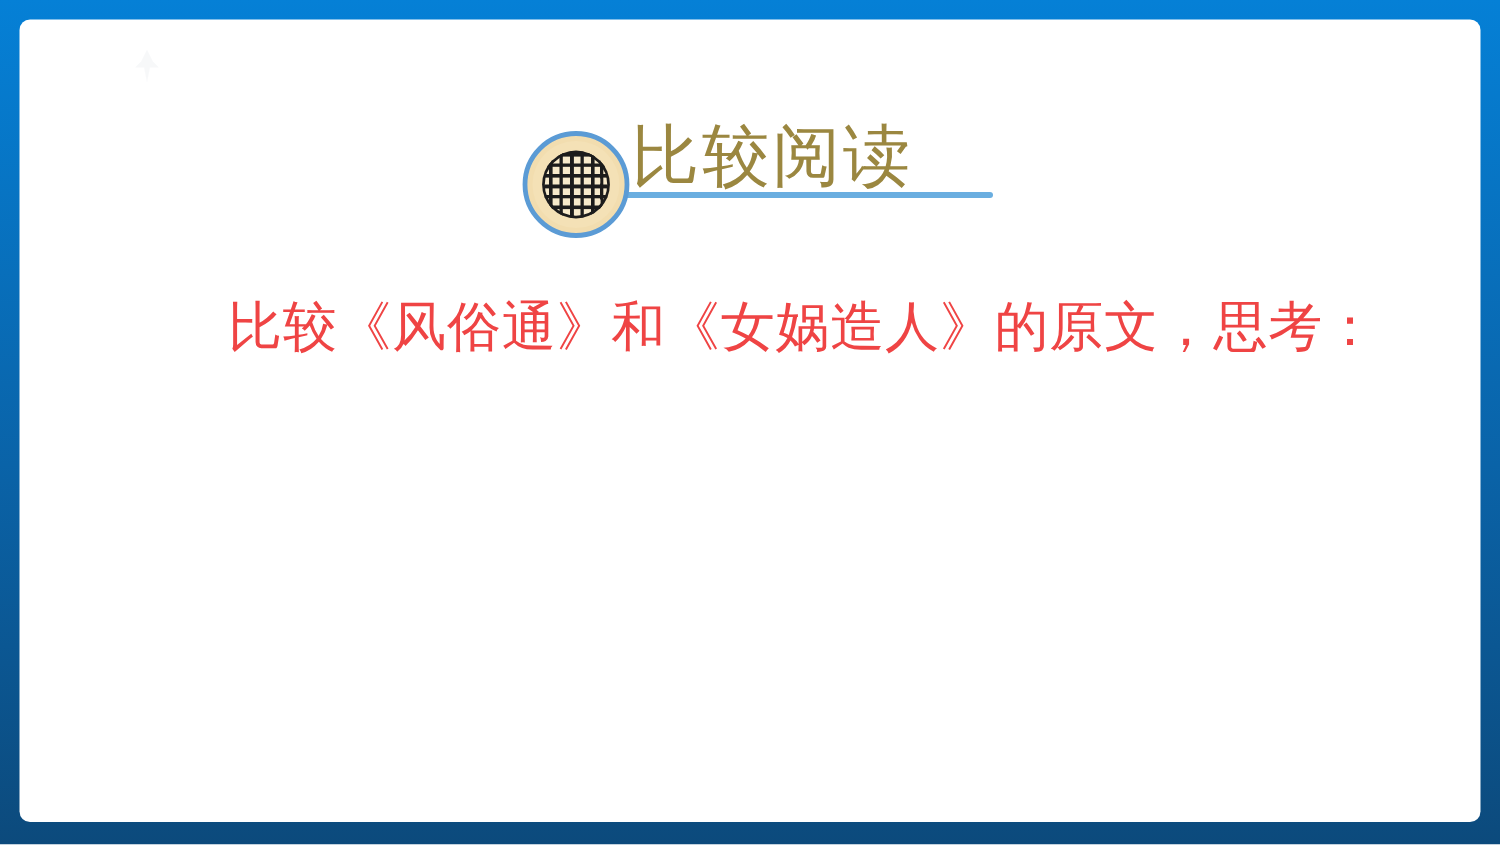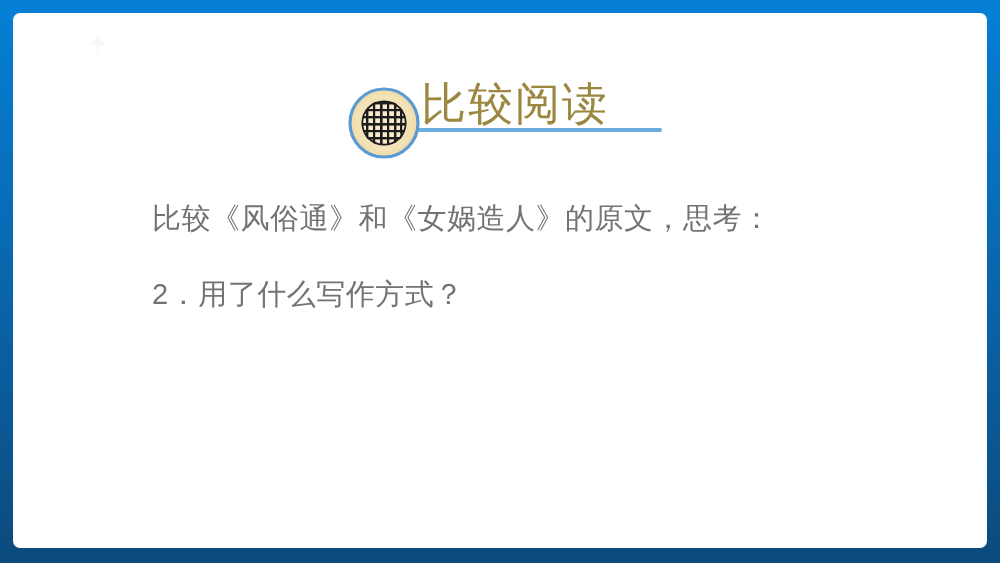--- a/index.html
+++ b/index.html
@@ -81,23 +81,23 @@
 
   
   .body-block {
     position: absolute;
     left: 139px;
     top: 185px;
     width: 760px;
   }
 
   .body-line {
-    font-size: 29px;
+    font-size: 36px;
     line-height: 40px;
-    color: #737373;
+    color: #ef4444;
     white-space: nowrap;
     margin-bottom: 36px;
     letter-spacing: 0.5px;
   }
 
   .body-line:last-child {
     margin-bottom: 0;
   }
 </style>
 </head>
@@ -161,17 +161,16 @@
             <circle cx="36" cy="36" r="22.6"></circle>
           </clipPath>
         </defs>
       </svg>
 
       <div class="title-text">比较阅读</div>
     </div>
 
     <div class="body-block">
       <div class="body-line">比较《风俗通》和《女娲造人》的原文，思考：</div>
-      <div class="body-line">2．用了什么写作方式？</div>
     </div>
 
   </div>
 </div>
 
 </body></html>

